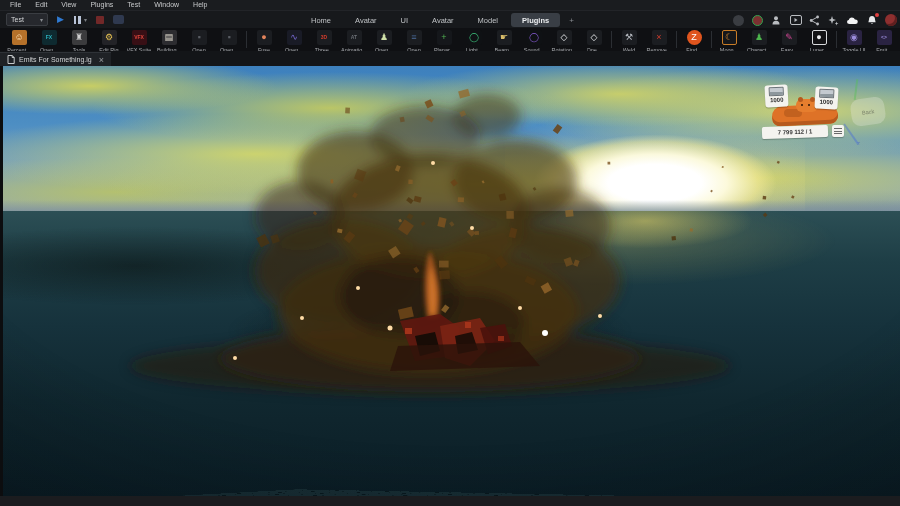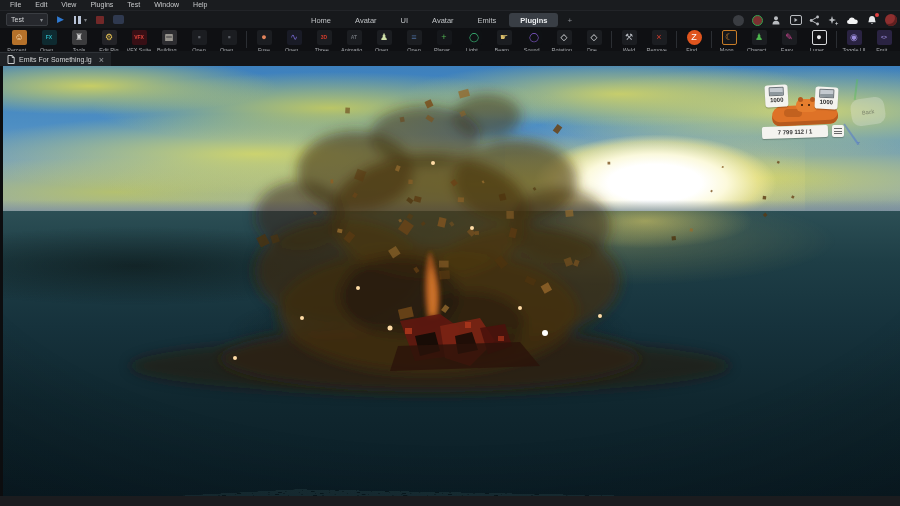--- a/index.html
+++ b/index.html
@@ -176,21 +176,21 @@
       </div>
     <div class="pb">
         <span class="step-box"></span>
       </div>
 
     <div class="ribbon-tabs" id="ribbontabs">
         <div class="rtab">Home</div>
         <div class="rtab">Avatar</div>
         <div class="rtab">UI</div>
         <div class="rtab">Avatar</div>
-        <div class="rtab">Emits</div>
+        <div class="rtab">Model</div>
         <div class="rtab active">Plugins</div>
         <div class="rtab-add">+</div>
       </div>
 
     <div class="tr-icons">
       <div class="tri">
           <span class="circ-avatar"></span>
         </div>
       <div class="tri">
           <span class="circ-user"></span>

